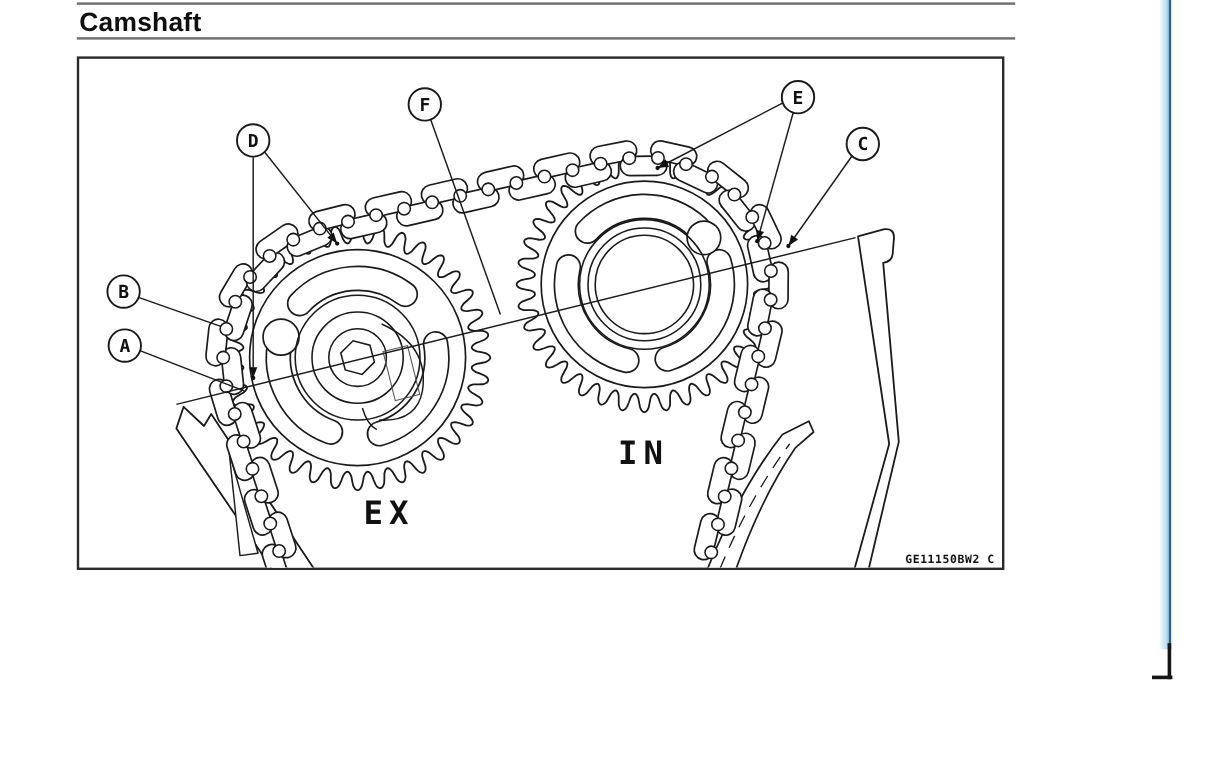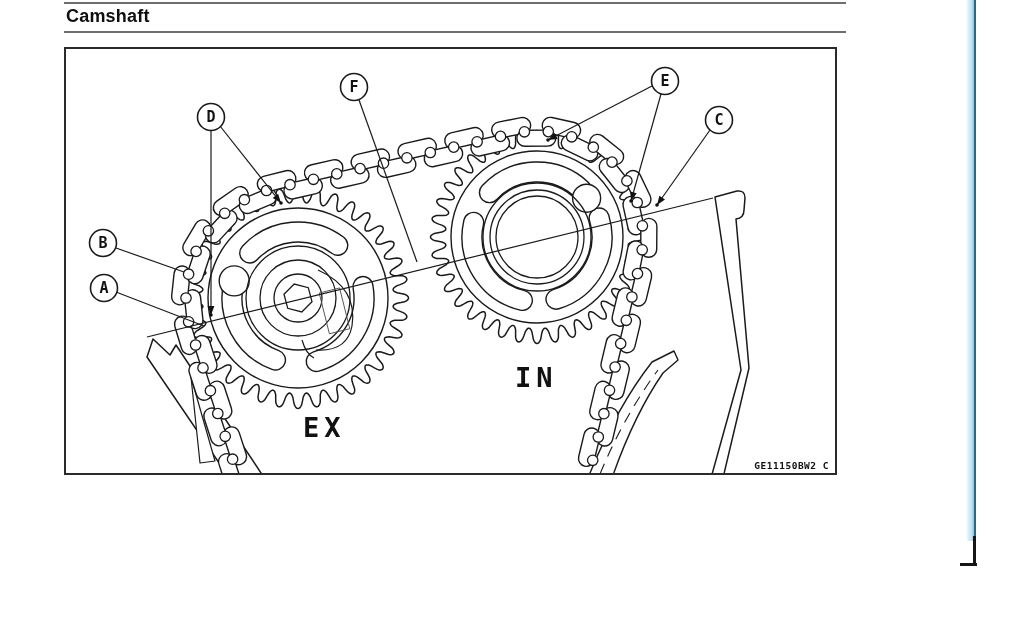--- a/index.html
+++ b/index.html
@@ -1,20 +1,20 @@
 <!DOCTYPE html>
 <html><head>
 <meta charset="utf-8">
 <style>
   html,body{margin:0;padding:0}
   body{width:1024px;height:640px;background:#ffffff;font-family:"Liberation Sans",sans-serif;position:relative;overflow:hidden}
   .rule{position:absolute;left:64px;width:782px;height:2px;background:#6e6e6e}
   #rule-top{top:2px}
   #rule-mid{top:31px}
-  .page-title{position:absolute;left:66px;top:6px;margin:0;font-size:18px;font-weight:700;color:#0f0f0f;letter-spacing:0.2px}
+  .page-title{position:absolute;left:66px;top:6px;margin:0;font-size:22px;font-weight:700;color:#0f0f0f;letter-spacing:0.2px}
   .figure-frame{position:absolute;left:64px;top:47px;width:769px;height:424px;border:2px solid #2b2b2b;background:#fff}
   .figure-frame svg{position:absolute;left:0;top:0}
   .svg-big{font-family:"DejaVu Sans Mono",monospace;font-size:27px;font-weight:700;letter-spacing:5px;fill:#111}
   .svg-code{font-family:"DejaVu Sans Mono",monospace;font-size:9.5px;font-weight:700;letter-spacing:0.5px;fill:#111}
   .callout-letter{font-family:"DejaVu Sans Mono",monospace;font-size:15px;font-weight:600;fill:#111}
   .edge-band{position:absolute;left:966px;top:0;width:8px;height:541px;
     background:linear-gradient(to right, rgba(215,236,245,0) 0%, #ddeef6 30%, #bfe2ef 70%, #8cc3da 100%);
     border-right:2px solid #2e6587}
   .corner-v{position:absolute;left:973px;top:536px;width:3px;height:30px;background:#161616}
   .corner-h{position:absolute;left:960px;top:563px;width:17px;height:3px;background:#161616}

